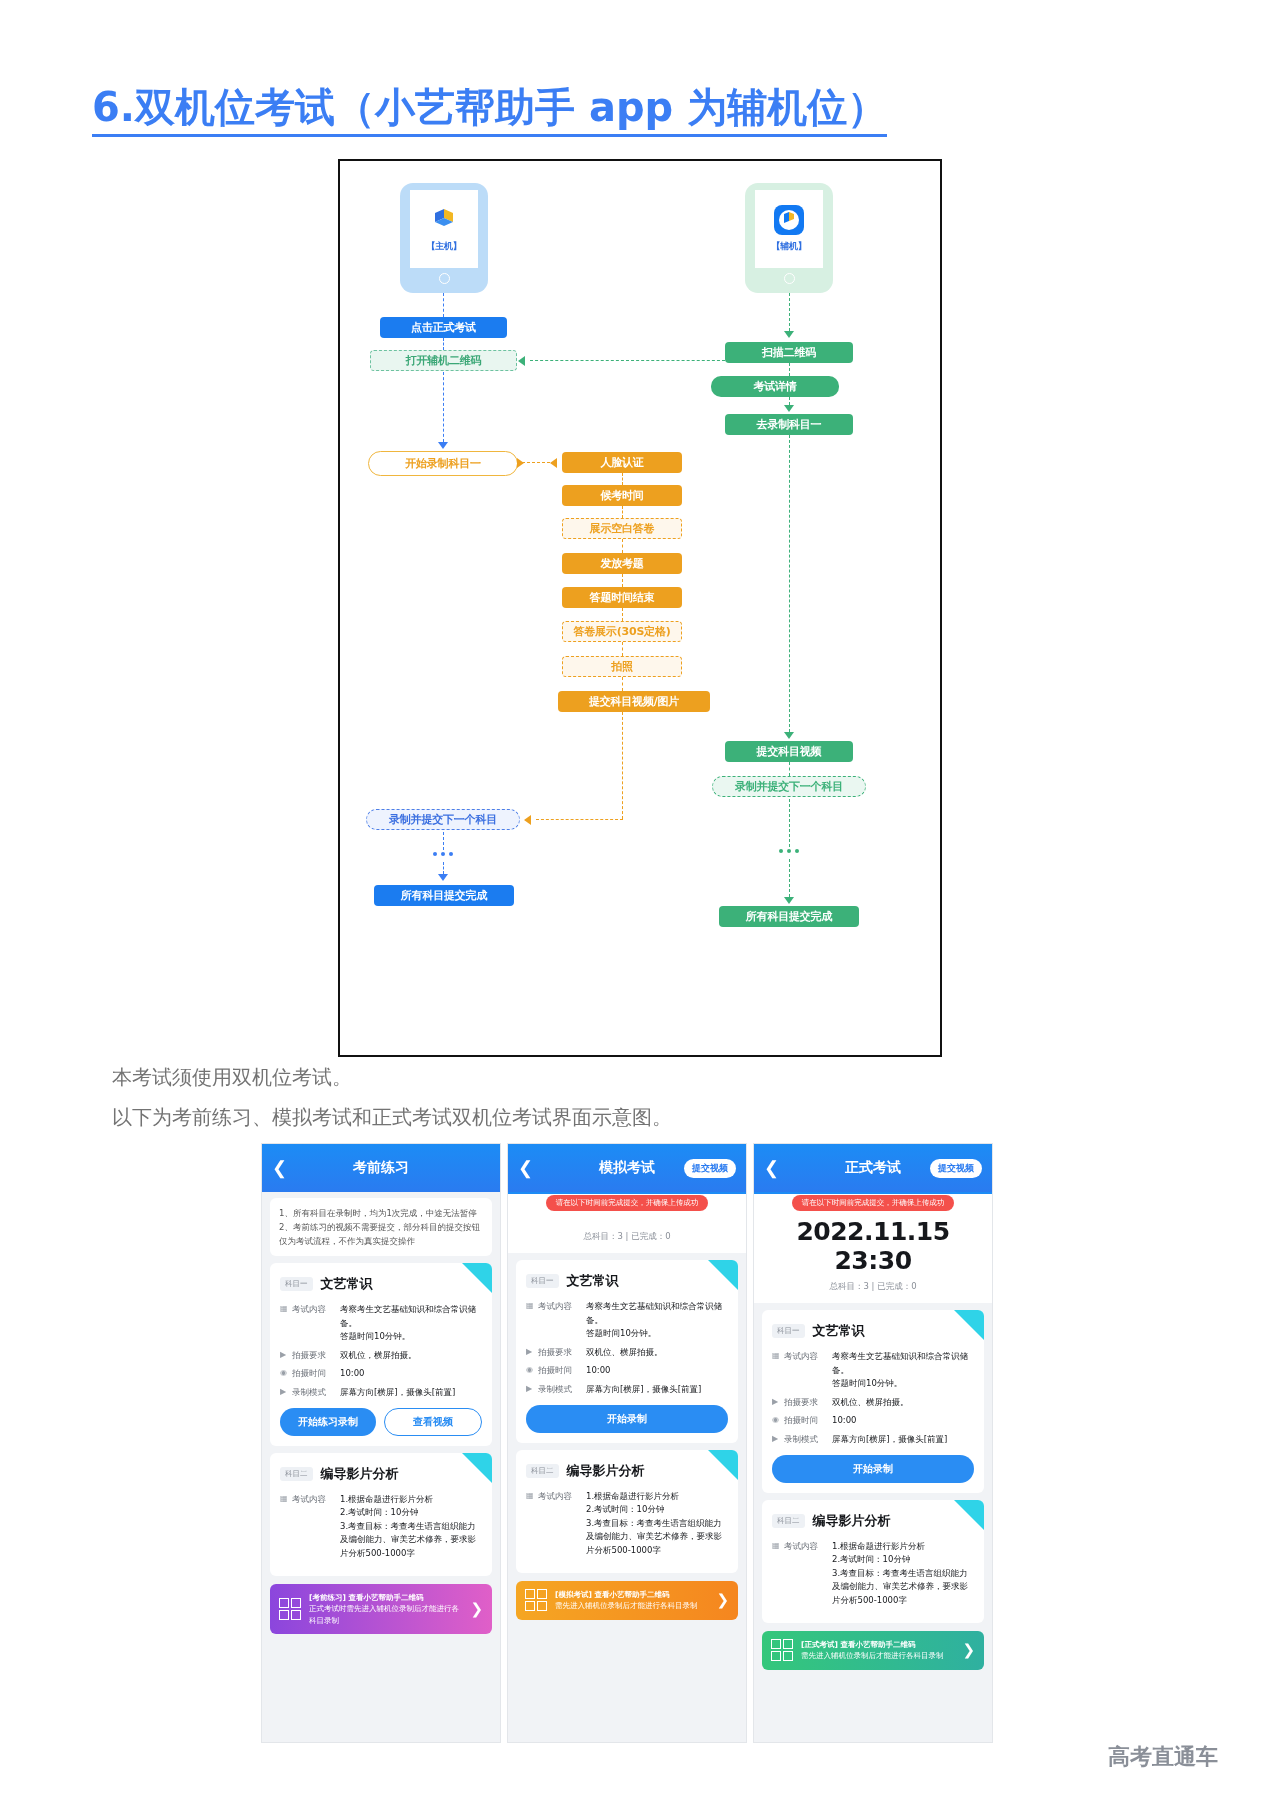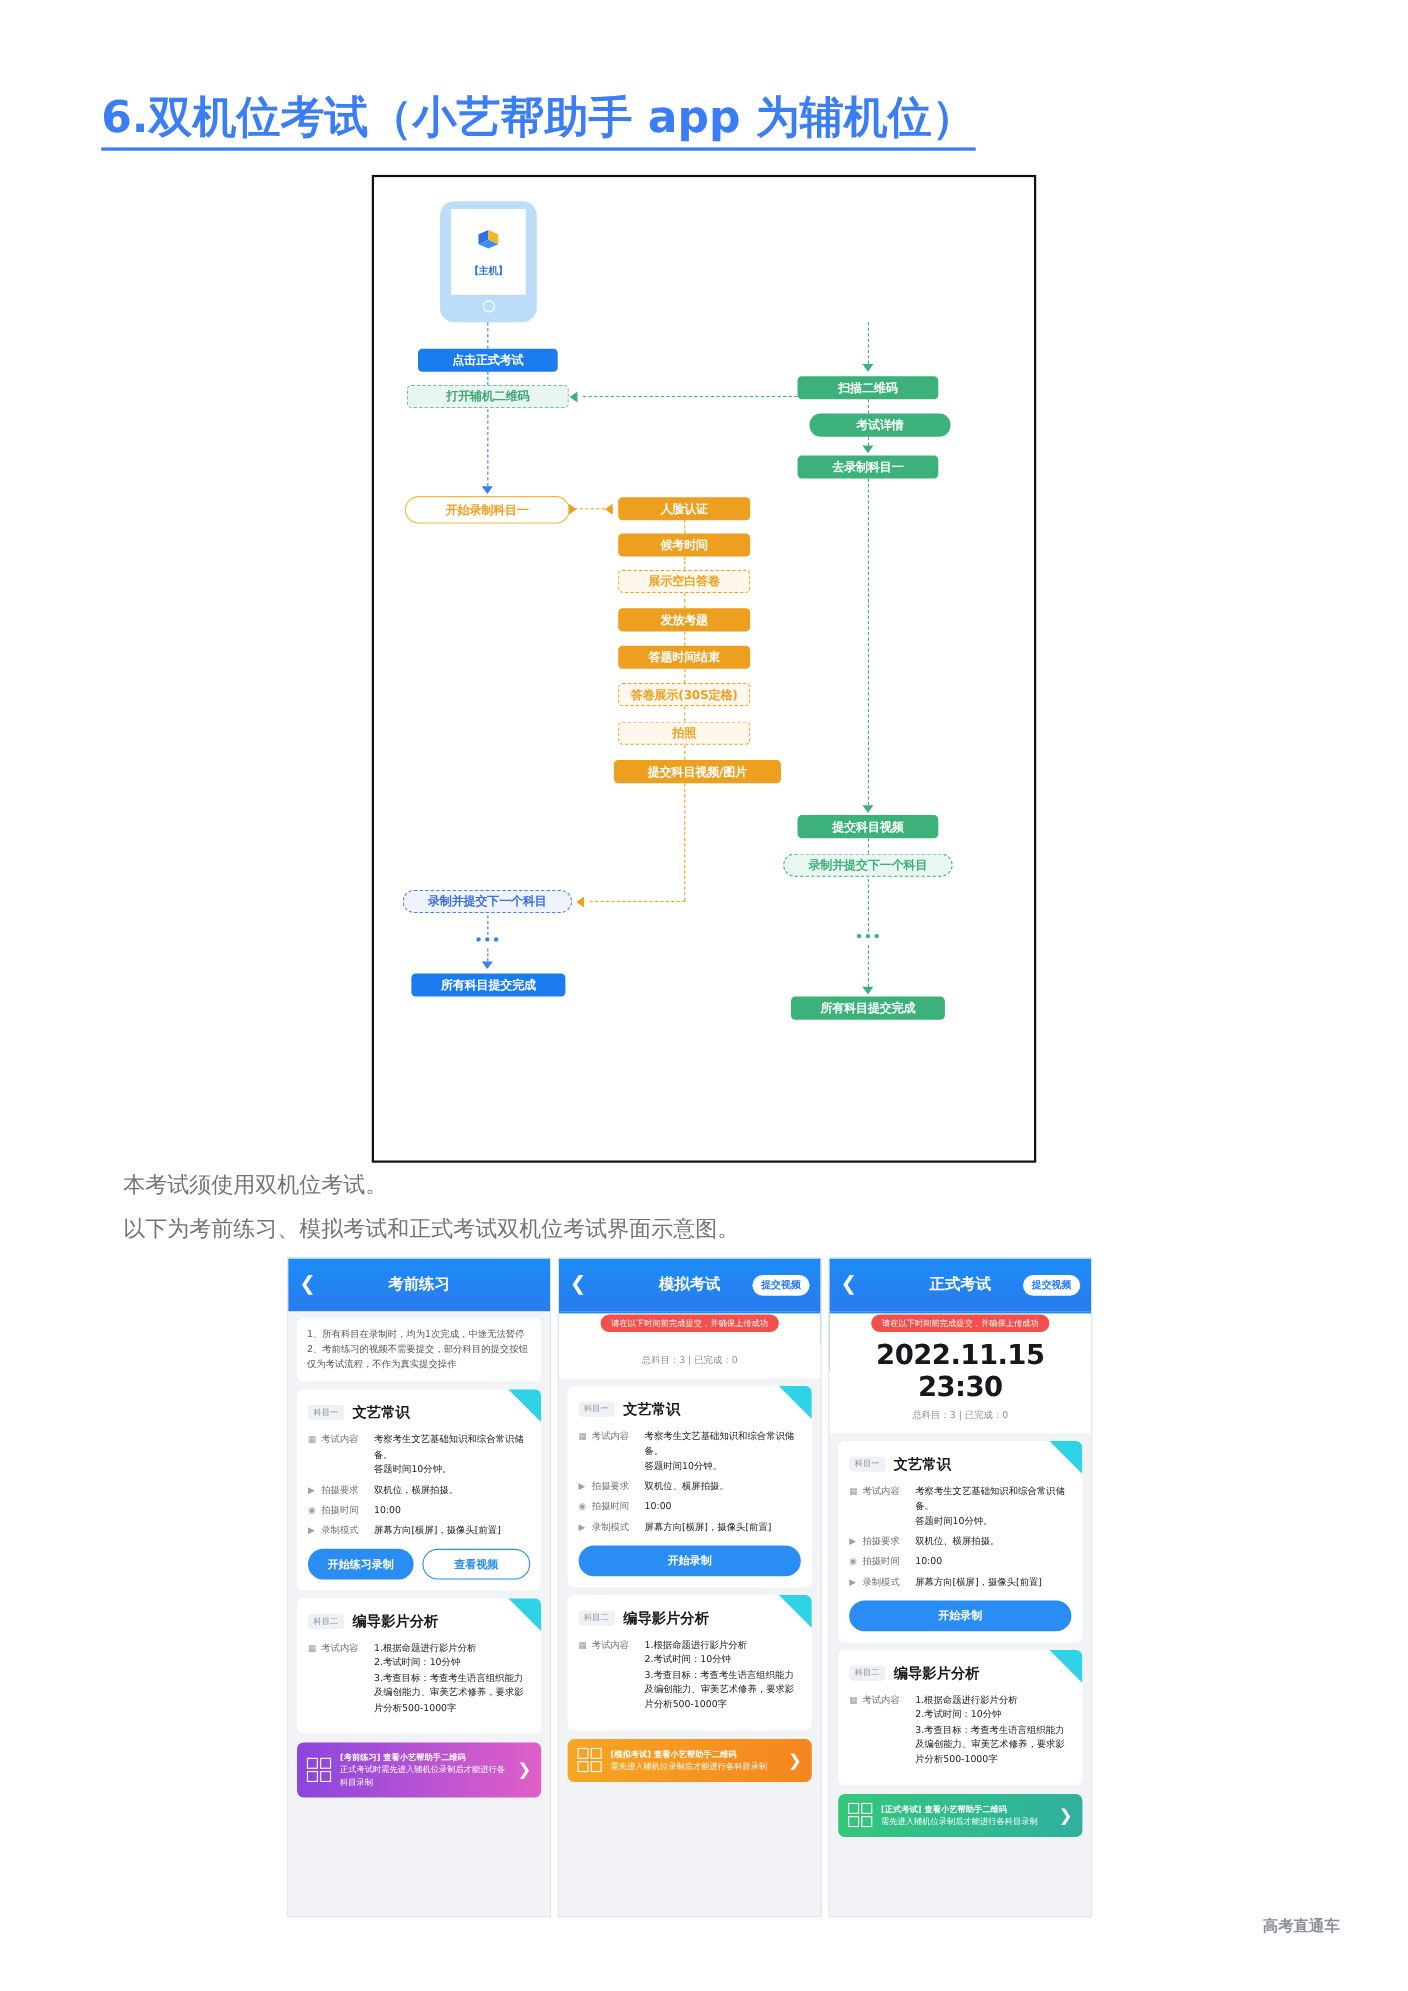--- a/index.html
+++ b/index.html
@@ -187,21 +187,21 @@
     display:grid; grid-template-columns:1fr 1fr; grid-template-rows:1fr 1fr; gap:2px;
   }
   .qr-glyph i { border:1.5px solid #fff; display:block; }
   .qr-text { flex:1; font-size:7.5px; line-height:1.55; }
   .qr-text b { font-weight:700; display:block; }
   .qr-chev { font-size:15px; font-weight:300; }
 
   
   .watermark {
     position:absolute; right: 62px; top: 1742px;
-    font-size: 14px; color:#8a8f98; font-weight:700;
+    font-size: 22px; color:#8a8f98; font-weight:700;
   }
 </style>
 </head>
 <body>
 
 <div class="page">
 
   <div class="title">6.双机位考试（小艺帮助手 app 为辅机位）</div>
 
   <div class="flow-frame">
@@ -214,20 +214,33 @@
               <path d="M4 6 L13 2 L13 11 L4 15 Z" fill="#2f6fe0"></path>
               <path d="M13 2 L22 6 L22 15 L13 11 Z" fill="#f2b723"></path>
               <path d="M4 15 L13 11 L22 15 L13 19 Z" fill="#3b8ff0"></path>
             </svg>
           </div>
           <div class="phone-label">【主机】</div>
         </div>
         <div class="homebtn"></div>
       </div>
 
+      <div class="phone aux">
+        <div class="screen">
+          <div class="app-icon aux">
+            <svg width="22" height="22" viewBox="0 0 22 22" aria-hidden="true">
+              <circle cx="11" cy="11" r="10" fill="#ffffff"></circle>
+              <path d="M6 5 L11 3 L11 12 L6 14 Z" fill="#1279f2"></path>
+              <path d="M11 3 L16 5 L16 10 L11 12 Z" fill="#f2b723"></path>
+            </svg>
+          </div>
+          <div class="phone-label">【辅机】</div>
+        </div>
+        <div class="homebtn"></div>
+      </div>
 
       <div class="vline v-blue" style="left:103px; top:132px; height:24px;"></div>
       <div class="node blue" style="left:40px; top:156px; width:127px;">点击正式考试</div>
       <div class="vline v-blue" style="left:103px; top:177px; height:12px;"></div>
       <div class="node blue-d" style="left:30px; top:189px; width:147px;">打开辅机二维码</div>
       <div class="vline v-blue" style="left:103px; top:211px; height:70px;"></div>
       <div class="arrow down-blue" style="left:98px; top:281px;"></div>
       <div class="node orange-pill" style="left:28px; top:290px; width:150px;">开始录制科目一</div>
 
       <div class="node blue-dd" style="left:26px; top:648px; width:154px;">录制并提交下一个科目</div>
@@ -262,21 +275,21 @@
       <div class="node orange" style="left:218px; top:530px; width:152px;">提交科目视频/图片</div>
 
       <div class="vline v-orange" style="left:282px; top:551px; height:107px;"></div>
       <div class="hline v-orange" style="left:196px; top:658px; width:87px;"></div>
       <div class="arrow left-orange" style="left:184px; top:654px;"></div>
 
       <div class="vline v-green" style="left:449px; top:132px; height:38px;"></div>
       <div class="arrow down-green" style="left:444px; top:170px;"></div>
       <div class="node green" style="left:385px; top:181px; width:128px;">扫描二维码</div>
       <div class="vline v-green" style="left:449px; top:202px; height:13px;"></div>
-      <div class="node green" style="left:396px; top:215px; width:128px;border-radius:10px;">考试详情</div>
+      <div class="node green" style="left:371px; top:215px; width:128px;border-radius:10px;">考试详情</div>
       <div class="vline v-green" style="left:449px; top:236px; height:8px;"></div>
       <div class="arrow down-green" style="left:444px; top:244px;"></div>
       <div class="node green" style="left:385px; top:253px; width:128px;">去录制科目一</div>
 
       <div class="vline v-green" style="left:449px; top:274px; height:297px;"></div>
       <div class="arrow down-green" style="left:444px; top:571px;"></div>
       <div class="node green" style="left:385px; top:580px; width:128px;">提交科目视频</div>
       <div class="vline v-green" style="left:449px; top:601px; height:14px;"></div>
       <div class="node green-d" style="left:372px; top:615px; width:154px;">录制并提交下一个科目</div>
       <div class="vline v-green" style="left:449px; top:638px; height:48px;"></div>

